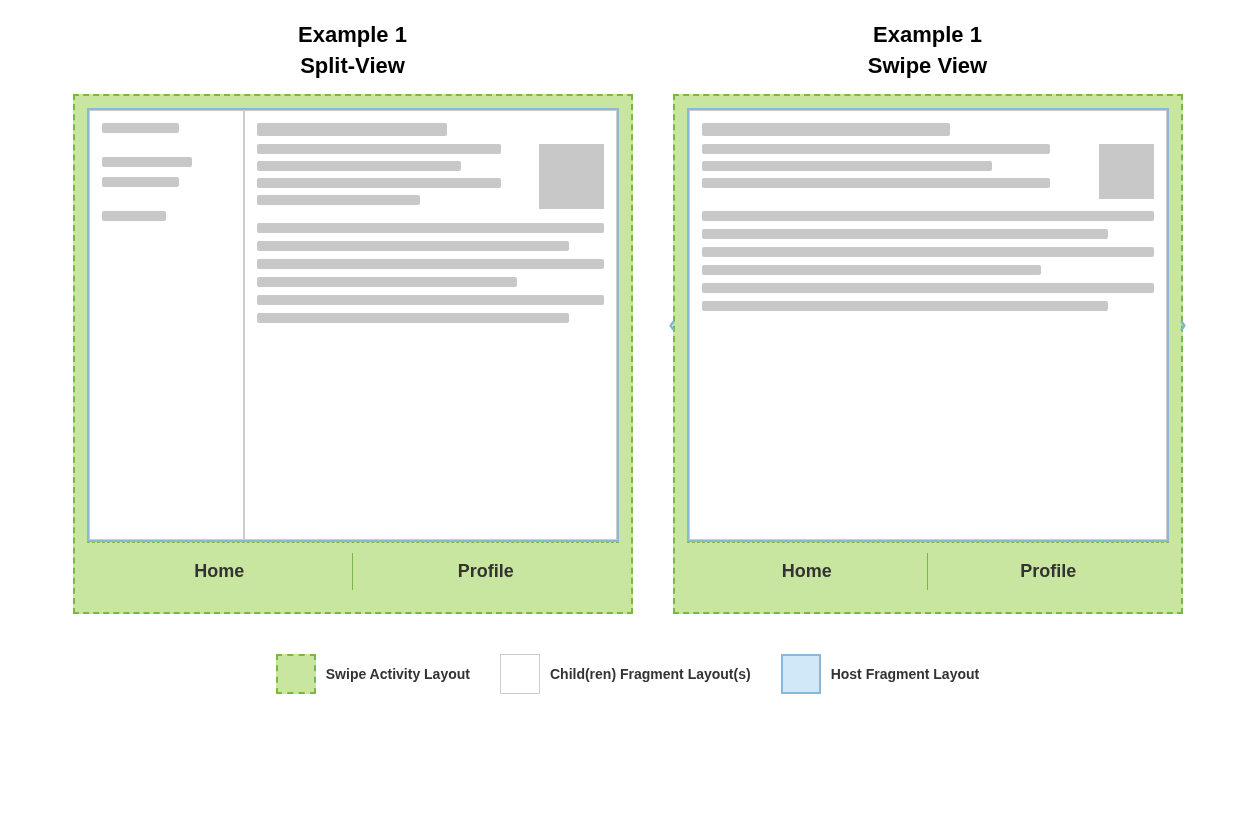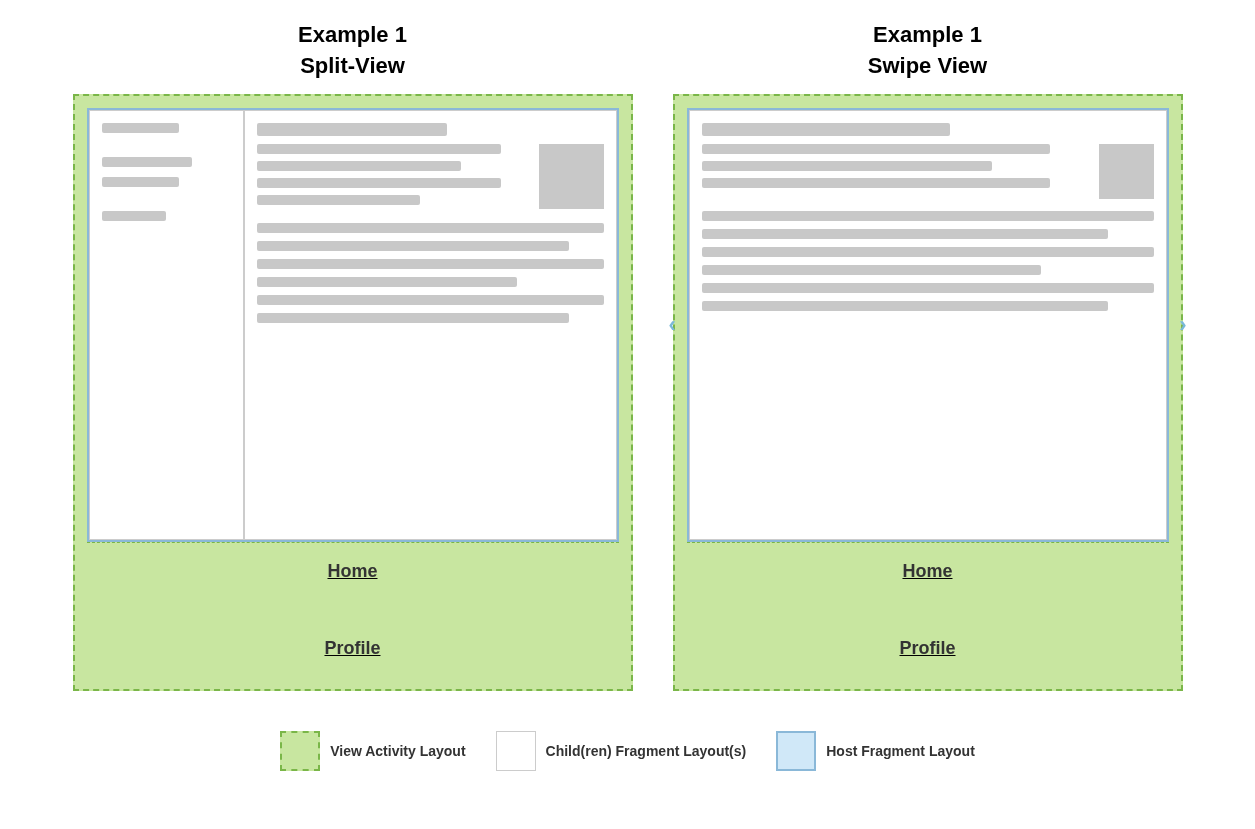--- a/index.html
+++ b/index.html
@@ -119,25 +119,24 @@
     .gray-square {
       background: #c8c8c8;
       width: 65px;
       height: 65px;
       flex-shrink: 0;
     }
 
     
     .nav-bar {
       display: flex;
-      flex-direction: column;
+      flex-direction: row;
       background: #c8e6a0;
       border-top: 1px dashed #7ab648;
       width: 100%;
-      text-decoration: underline;
     }
 
     .nav-item {
       flex: 1;
       padding: 18px 10px;
       text-align: center;
       font-size: 18px;
       font-weight: bold;
       color: #333;
     }
@@ -347,21 +346,21 @@
         </div>
 
       </div>
     </div>
 
   </div>
 
   <div class="legend-row">
     <div class="legend-item">
       <div class="legend-box green"></div>
-      <span class="legend-label">View Activity Layout</span>
+      <span class="legend-label">Swipe Activity Layout</span>
     </div>
     <div class="legend-item">
       <div class="legend-box white"></div>
       <span class="legend-label">Child(ren) Fragment Layout(s)</span>
     </div>
     <div class="legend-item">
       <div class="legend-box blue"></div>
       <span class="legend-label">Host Fragment Layout</span>
     </div>
   </div>

